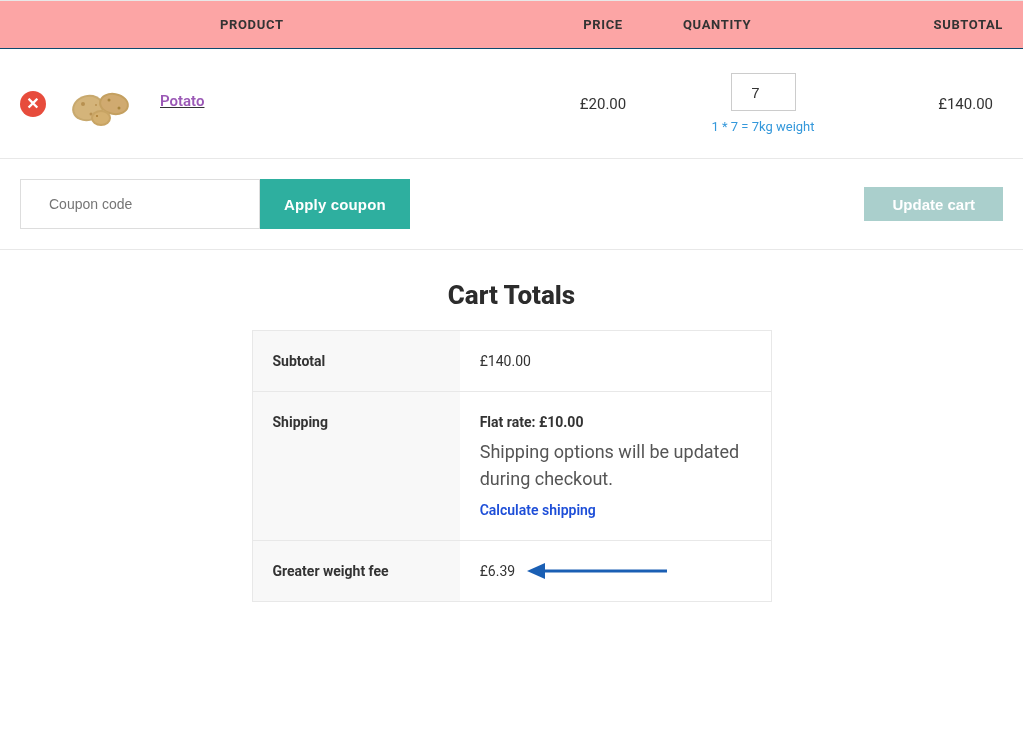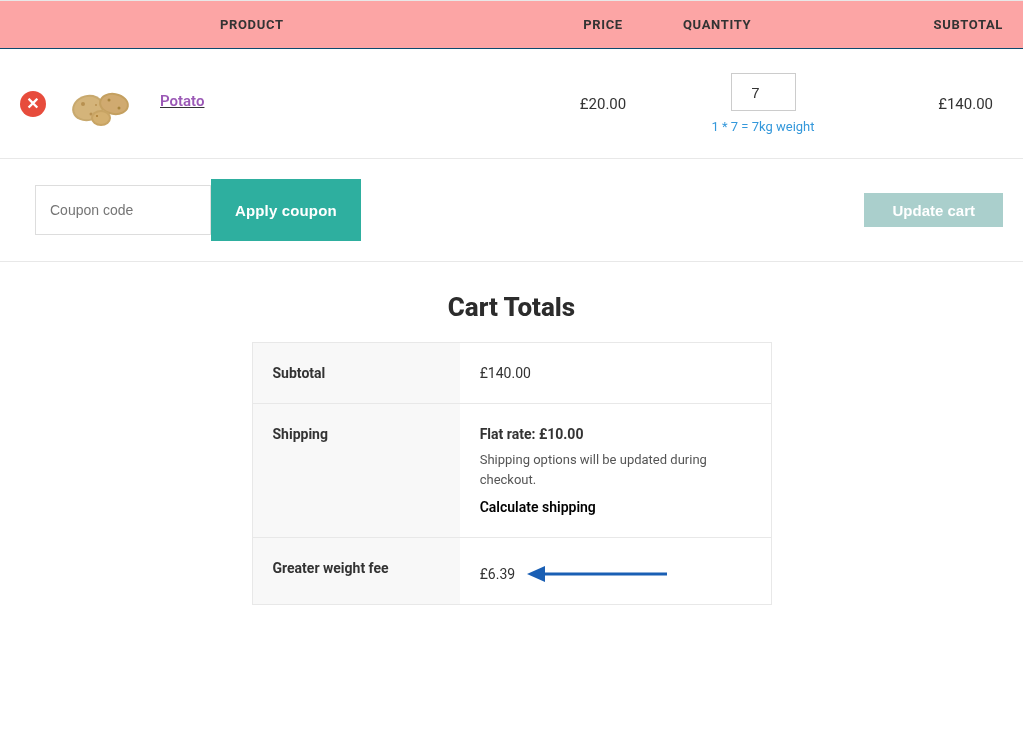--- a/index.html
+++ b/index.html
@@ -138,32 +138,31 @@
       padding: 20px 20px;
       border-bottom: 1px solid #e8e8e8;
       justify-content: space-between;
     }
     .coupon-area {
       display: flex;
       align-items: center;
       gap: 0;
     }
     .coupon-input {
-      width: 176px;
+      width: 240px;
       height: 50px;
       border: 1px solid #ddd;
-      padding: 0 14px;
+      padding: 0 28px;
       font-size: 14px;
       color: #aaa;
       outline: none;
       background: #fff;
-      margin-left: 15px;
     }
     .apply-coupon-btn {
-      height: 62px;
+      height: 50px;
       padding: 0 24px;
       background: #2eaf9f;
       color: white;
       border: none;
       font-size: 15px;
       font-weight: 700;
       cursor: pointer;
       letter-spacing: 0.01em;
     }
     .update-cart-btn {
@@ -215,39 +214,38 @@
       font-size: 14px;
       color: #333;
       background: #fff;
     }
     .shipping-rate {
       font-weight: 700;
       margin-bottom: 8px;
     }
     .shipping-note {
       color: #555;
-      font-size: 13px;
+      font-size: 18px;
       line-height: 1.5;
       margin-bottom: 10px;
     }
     .calc-shipping-link {
-      color: #000000;
+      color: #1d4ed8;
       font-weight: 600;
       font-size: 14px;
       cursor: pointer;
       text-decoration: none;
       text-align: right;
     }
 
     
     .arrow-container {
       display: flex;
       align-items: center;
       gap: 12px;
-      margin-top: 6px;
     }
   </style>
 </head>
 <body>
 
 <div class="page-wrapper">
 
   <div class="cart-table-header">
     <div class="col"></div>
     <div class="col col-product">PRODUCT</div>

